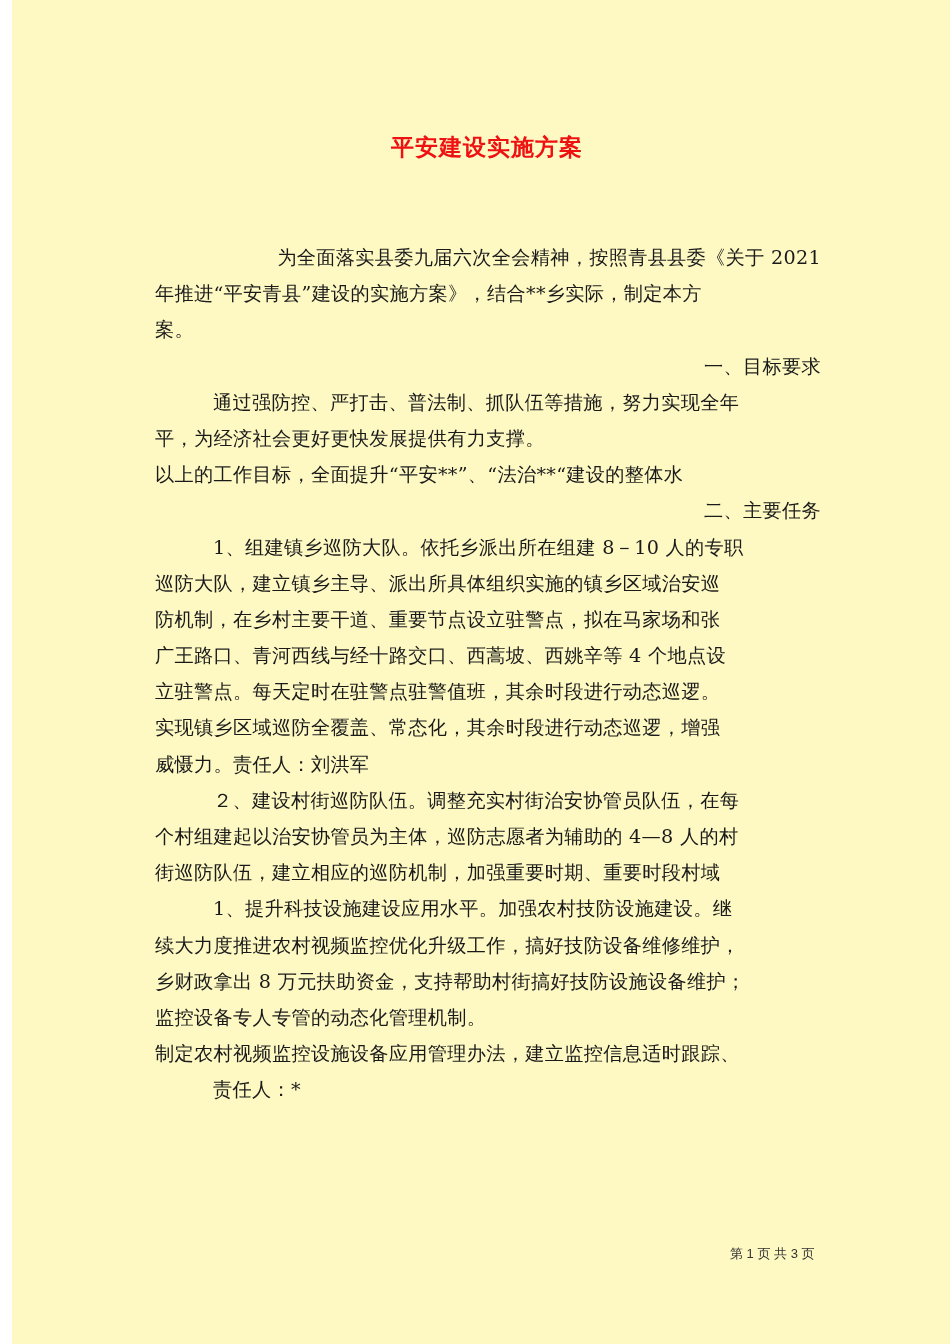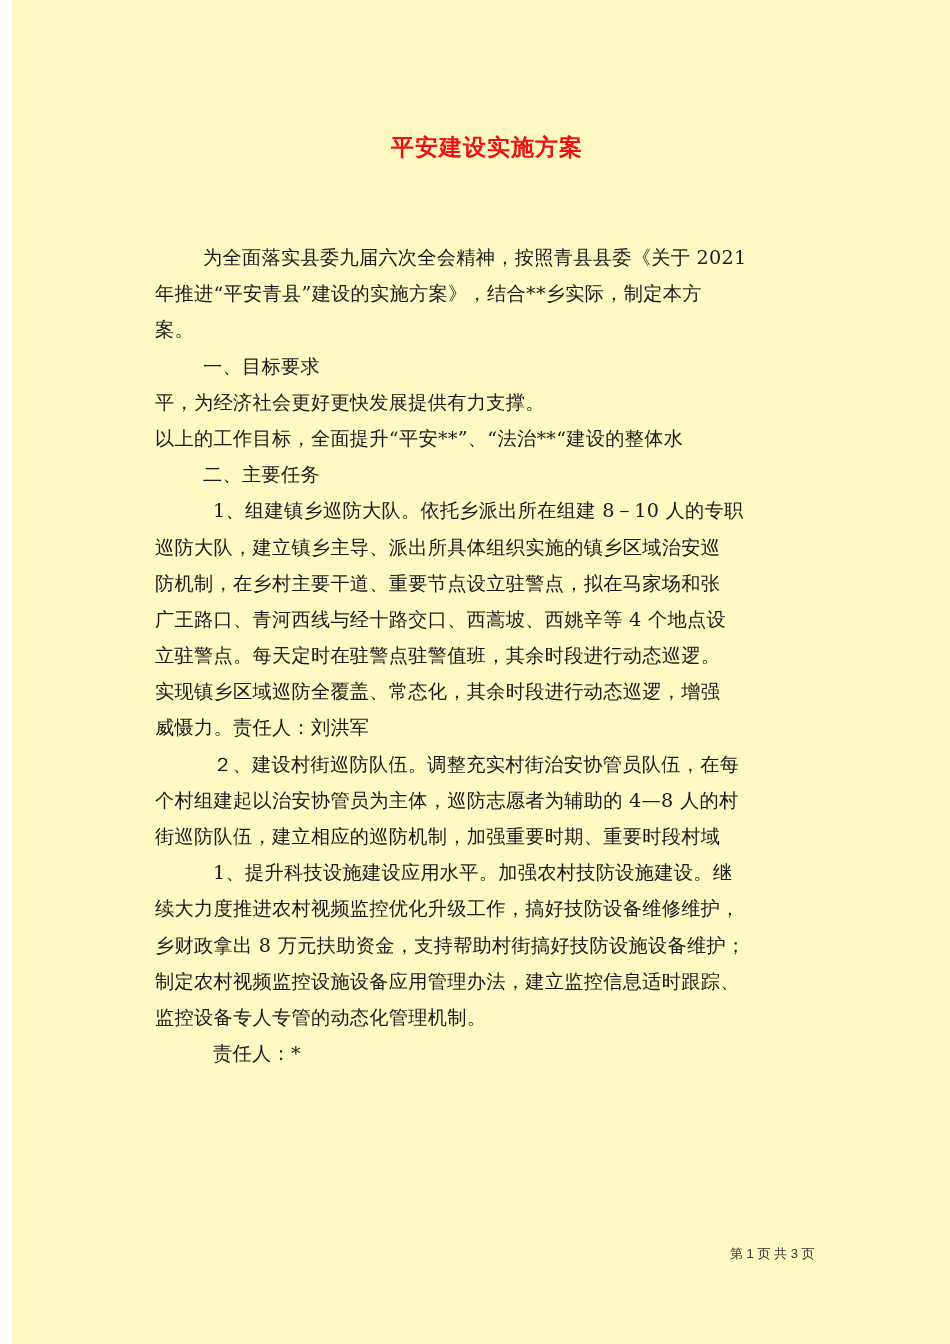--- a/index.html
+++ b/index.html
@@ -40,21 +40,21 @@
       top: 240px;
       width: 666px;
     }
     .line {
       height: 36.2px;
       line-height: 36.2px;
       font-size: 19.2px;
       white-space: nowrap;
       letter-spacing: 0.3px;
     }
-    .indent { padding-left: 48px; }
+    .indent { padding-left: 48px; text-align: right; }
     .indent-s { padding-left: 58px; }
     .footer {
       position: absolute;
       top: 1245px;
       left: 718px;
       font-family: Liberation Sans, sans-serif;
       font-size: 13px;
       color: #333333;
       white-space: nowrap;
     }
@@ -69,20 +69,21 @@
 
     <div>
       <div class="line indent">为全面落实县委九届六次全会精神，按照青县县委《关于 2021</div>
       <div class="line">年推进“平安青县”建设的实施方案》，结合**乡实际，制定本方</div>
       <div class="line">案。</div>
     </div>
 
     <div class="line indent">一、目标要求</div>
 
     <div>
+      <div class="line indent-s">通过强防控、严打击、普法制、抓队伍等措施，努力实现全年</div>
       <div class="line">平，为经济社会更好更快发展提供有力支撑。</div>
       <div class="line">以上的工作目标，全面提升“平安**”、“法治**“建设的整体水</div>
     </div>
 
     <div class="line indent">二、主要任务</div>
 
     <div>
       <div class="line indent-s">1、组建镇乡巡防大队。依托乡派出所在组建 8－10 人的专职</div>
       <div class="line">巡防大队，建立镇乡主导、派出所具体组织实施的镇乡区域治安巡</div>
       <div class="line">防机制，在乡村主要干道、重要节点设立驻警点，拟在马家场和张</div>
@@ -95,21 +96,21 @@
     <div>
       <div class="line indent-s">２、建设村街巡防队伍。调整充实村街治安协管员队伍，在每</div>
       <div class="line">个村组建起以治安协管员为主体，巡防志愿者为辅助的 4—8 人的村</div>
       <div class="line">街巡防队伍，建立相应的巡防机制，加强重要时期、重要时段村域</div>
     </div>
 
     <div>
       <div class="line indent-s">1、提升科技设施建设应用水平。加强农村技防设施建设。继</div>
       <div class="line">续大力度推进农村视频监控优化升级工作，搞好技防设备维修维护，</div>
       <div class="line">乡财政拿出 8 万元扶助资金，支持帮助村街搞好技防设施设备维护；</div>
+      <div class="line">监控设备专人专管的动态化管理机制。</div>
       <div class="line">制定农村视频监控设施设备应用管理办法，建立监控信息适时跟踪、</div>
-      <div class="line">监控设备专人专管的动态化管理机制。</div>
     </div>
 
     <div class="line indent-s">责任人：*</div>
   </div>
 
   <div class="footer">第 1 页 共 3 页</div>
 </div>
 
 </body></html>

